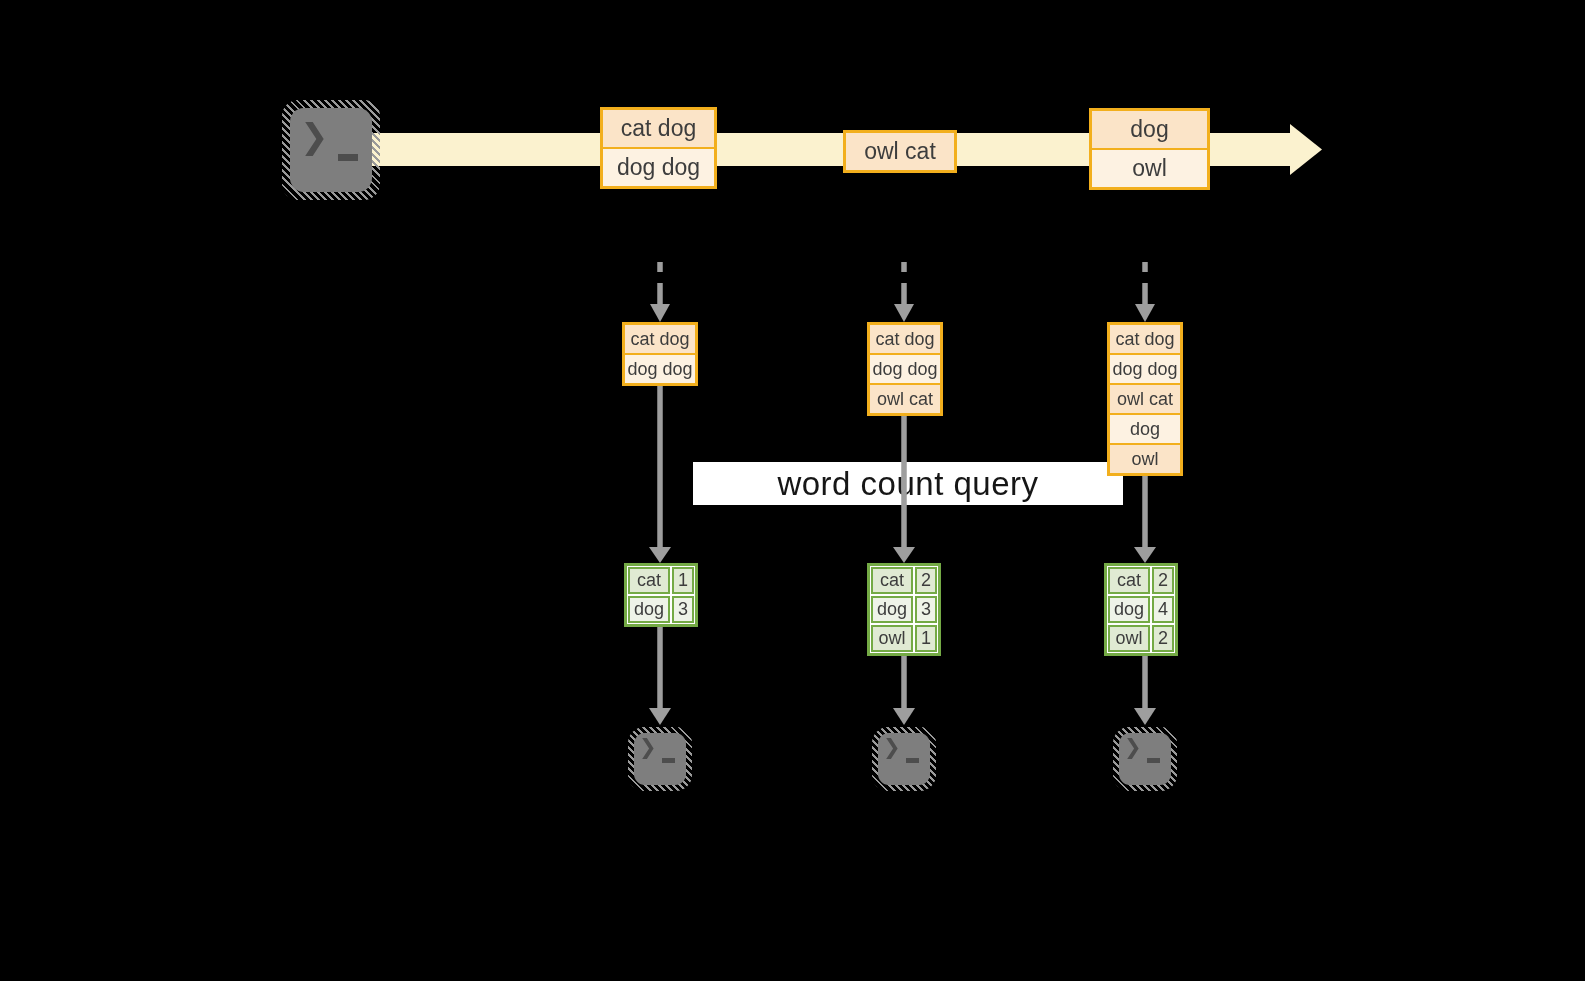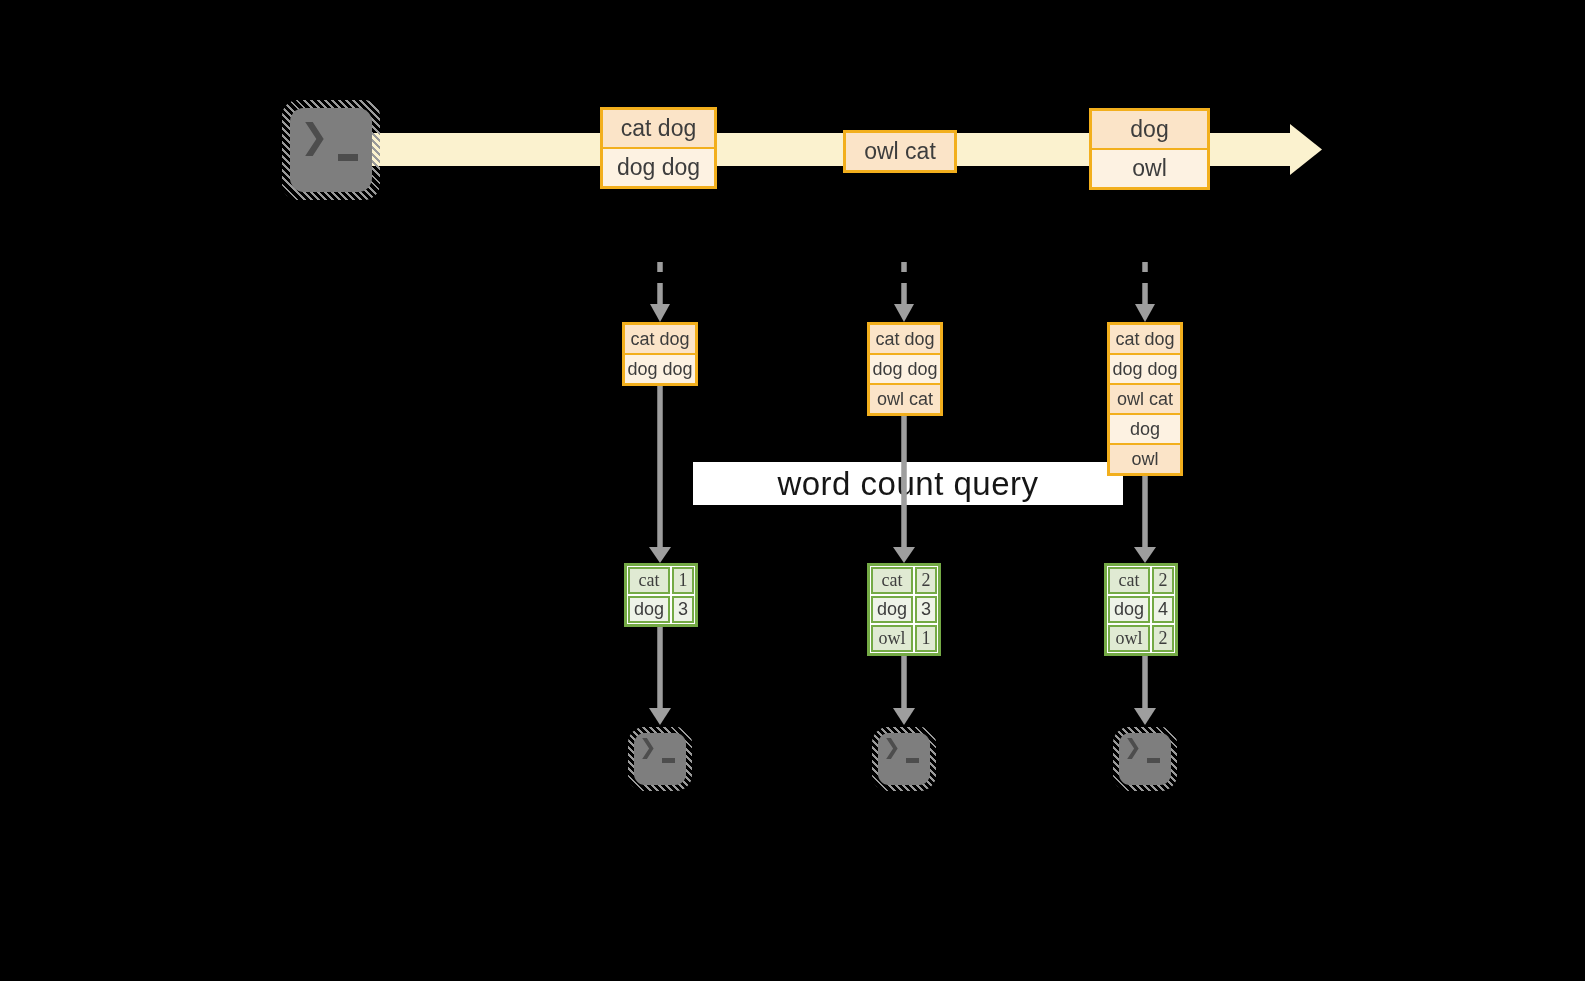--- a/index.html
+++ b/index.html
@@ -38,21 +38,21 @@
   .stack{position:absolute;z-index:4;border:3px solid var(--orange);background:var(--orange);
          width:76px;display:flex;flex-direction:column;gap:2px;box-sizing:border-box;}
   .krow{height:28px;line-height:28px;text-align:center;font-size:18px;color:var(--ink);}
   .krow.dark{background:var(--peach-dark);} .krow.light{background:var(--peach-light);}
 
   
   .ctable{position:absolute;z-index:4;border:3px solid var(--green);background:#ffffff;padding:1px;
           display:grid;grid-template-columns:42px 22px;gap:2px;box-sizing:border-box;}
   .cell{border:2px solid var(--green);box-sizing:border-box;height:27px;line-height:23px;
         text-align:center;font-size:18px;color:var(--ink);}
-  .cell.dark{background:var(--green-dark);font-family:Liberation Serif, serif;} .cell.light{background:var(--green-light);}
+  .cell.dark{background:var(--green-dark);} .cell.light{background:var(--green-light);}
 
   
   .term{position:absolute;z-index:4;border-radius:16px;
         background:repeating-linear-gradient(45deg,#9a9a9a 0 2px,rgba(0,0,0,0) 2px 5px);}
   .term .inner{position:absolute;background:var(--term-gray);}
   .term .chev{position:absolute;color:var(--term-glyph);font-weight:bold;}
   .term .cursor{position:absolute;background:var(--term-glyph);}
   .term-big .inner{inset:8px;border-radius:14px;}
   .term-big .chev{left:18px;top:16px;font-size:34px;}
   .term-big .cursor{left:56px;top:54px;width:20px;height:7px;}

